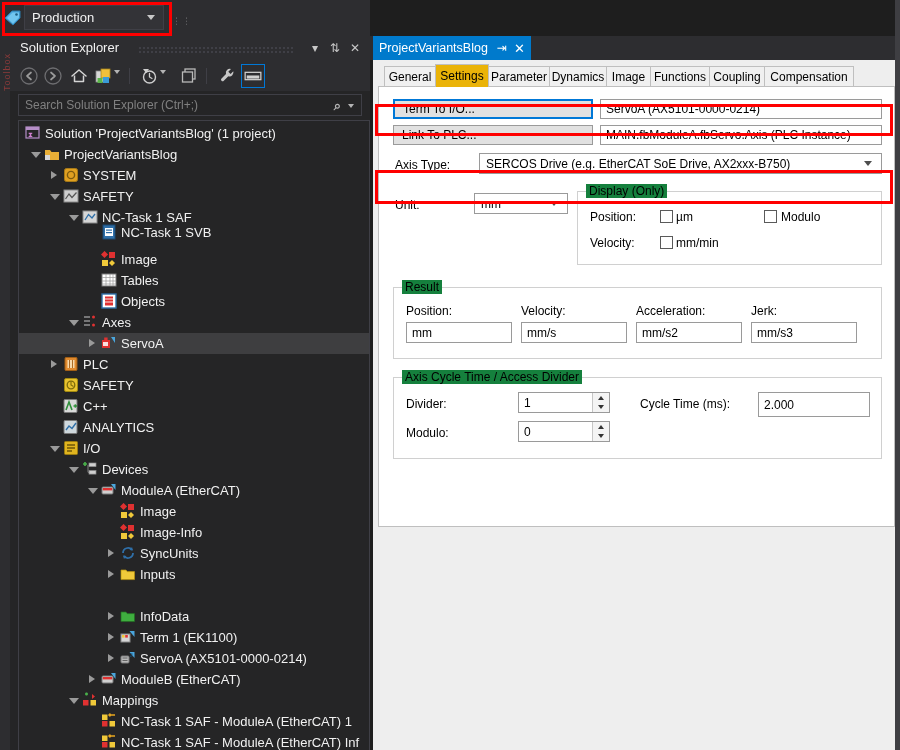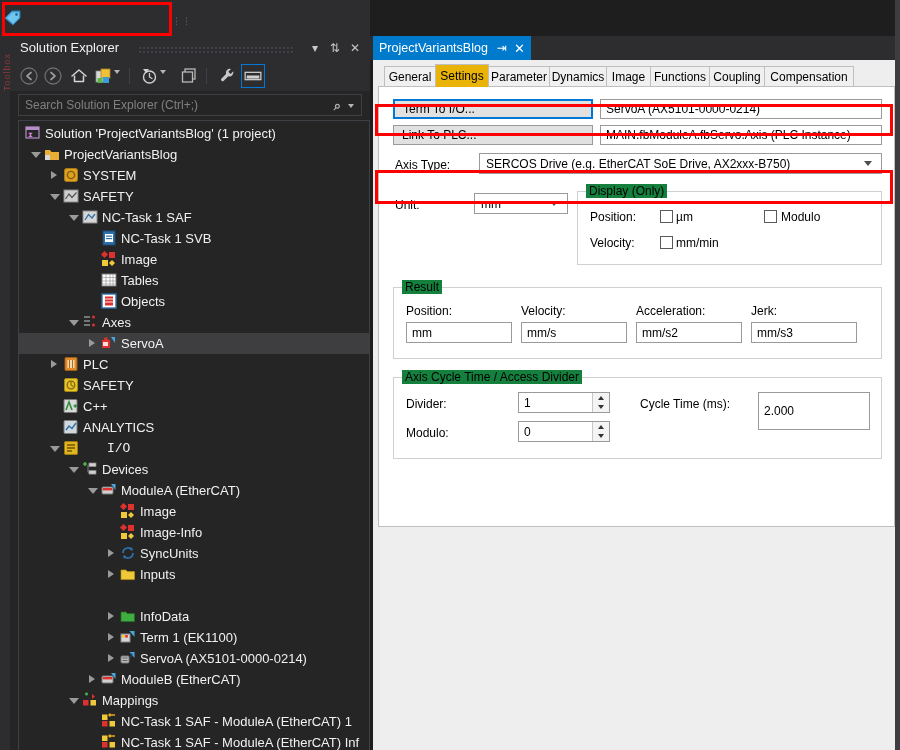--- a/index.html
+++ b/index.html
@@ -124,20 +124,24 @@
 
   <div class="edge-strip">
     <div class="vtext">Toolbox</div>
   </div>
 
   <svg class="variant-icon" viewBox="0 0 17 17">
     <path d="M1 9 L8 2 L16 2 L16 9 L9 16 Z" fill="#4aa6dd" stroke="#2b7fb0" stroke-width="1"></path>
     <path d="M3 9 L8.6 3.5 L15 3.5 L15 8.6 L9 14.5 Z" fill="#7fd0f5" opacity="0.75"></path>
     <circle cx="12.5" cy="5.5" r="1.3" fill="#1c5e82"></circle>
   </svg>
+  <div class="variant-combo">
+    <div class="lbl">Production</div>
+    <div class="carat"></div>
+  </div>
   <div class="gripper">⋮⋮</div>
   <div class="hl-red" style="left:2px;top:2px;width:170px;height:34px;"></div>
 
   <div class="se-panel">
 
     <div class="se-title">
       <div class="t">Solution Explorer</div>
       <div class="dots"></div>
       <div class="btn" style="left:296px;">▾</div>
       <div class="btn" style="left:316px;">⇅</div>
@@ -235,21 +239,21 @@
         <div class="row" style="top: 86px;">
           <div class="twisty" style="left: 50px; top: 6px;">
             <div style="width: 0px; height: 0px; border-left: 5px solid transparent; border-right: 5px solid transparent; border-top: 6px solid rgb(154, 154, 154); margin-top: 2px;"></div>
           </div>
           <div class="ico" style="left: 63px; top: 2px;"><svg viewBox="0 0 16 16" style="width:16px;height:16px;">
               <rect x="1" y="2" width="14" height="12" fill="#d6d6d6" stroke="#8a8a8a"></rect>
               <path d="M3 11 L6.5 5.5 L10 9 L13 5" fill="none" stroke="#2f6fa8" stroke-width="1.3"></path>
             </svg></div>
           <div class="lbl" style="margin-left: 83px;">NC-Task 1 SAF</div>
         </div>
-        <div class="row" style="top: 107px;">
+        <div class="row" style="top: 101px;">
           <div class="ico" style="left: 82px; top: 2px;"><svg viewBox="0 0 16 16" style="width:16px;height:16px;">
               <rect x="2" y="1" width="12" height="14" fill="#2f6fa8" stroke="#1d4a72"></rect>
               <rect x="4" y="4" width="8" height="8" fill="#ffffff"></rect>
               <rect x="5" y="5.5" width="6" height="1.2" fill="#2f6fa8"></rect>
               <rect x="5" y="8" width="6" height="1.2" fill="#2f6fa8"></rect>
             </svg></div>
           <div class="lbl" style="margin-left: 102px;">NC-Task 1 SVB</div>
         </div>
         <div class="row" style="top: 128px;">
           <div class="ico" style="left: 82px; top: 2px;"><svg viewBox="0 0 16 16" style="width:16px;height:16px;">
@@ -333,21 +337,21 @@
           <div class="lbl" style="margin-left: 64px;">ANALYTICS</div>
         </div>
         <div class="row" style="top: 317px;">
           <div class="twisty" style="left: 31px; top: 6px;">
             <div style="width: 0px; height: 0px; border-left: 5px solid transparent; border-right: 5px solid transparent; border-top: 6px solid rgb(154, 154, 154); margin-top: 2px;"></div>
           </div>
           <div class="ico" style="left: 44px; top: 2px;"><svg viewBox="0 0 16 16" style="width:16px;height:16px;">
               <rect x="1.5" y="1.5" width="13" height="13" rx="1" fill="#e0b41f" stroke="#9b7c10"></rect>
               <path d="M4 5 H12 M4 8 H12 M4 11 H9" stroke="#6d5508" stroke-width="1.3"></path>
             </svg></div>
-          <div class="lbl" style="margin-left: 88px; font-family: Liberation Mono, monospace;">I/O</div>
+          <div class="lbl" style="margin-left: 64px;">I/O</div>
         </div>
         <div class="row" style="top: 338px;">
           <div class="twisty" style="left: 50px; top: 6px;">
             <div style="width: 0px; height: 0px; border-left: 5px solid transparent; border-right: 5px solid transparent; border-top: 6px solid rgb(154, 154, 154); margin-top: 2px;"></div>
           </div>
           <div class="ico" style="left: 63px; top: 2px;"><svg viewBox="0 0 16 16" style="width:16px;height:16px;">
               <rect x="7" y="2" width="7" height="3.6" fill="#cfcfcf" stroke="#8a8a8a" stroke-width="0.7"></rect>
               <rect x="7" y="9.5" width="7" height="3.6" fill="#cfcfcf" stroke="#8a8a8a" stroke-width="0.7"></rect>
               <path d="M6 3.8 V11.3 H7" stroke="#8a8a8a" stroke-width="0.9" fill="none"></path>
               <path d="M1 3 H5 M3 1 V5" stroke="#49b04a" stroke-width="1.7"></path>
@@ -590,21 +594,21 @@
               <div class="btns">
                 <i>
                     <b class="up"></b>
                   </i>
                 <i>
                     <b class="dn"></b>
                   </i>
               </div>
             </div>
             <div class="lbl2" style="left:246px;top:19px;">Cycle Time (ms):</div>
-            <div class="tfield" style="left:364px;top:14px;width:112px;height:38px;">
+            <div class="tfield" style="left:364px;top:14px;width:112px;height:25px;">
               <span>2.000</span>
             </div>
             <div class="lbl2" style="left:12px;top:48px;">Modulo:</div>
             <div class="spin" style="left:124px;top:43px;width:92px;height:21px;">
               <span class="v">0</span>
               <div class="btns">
                 <i>
                     <b class="up"></b>
                   </i>
                 <i>

